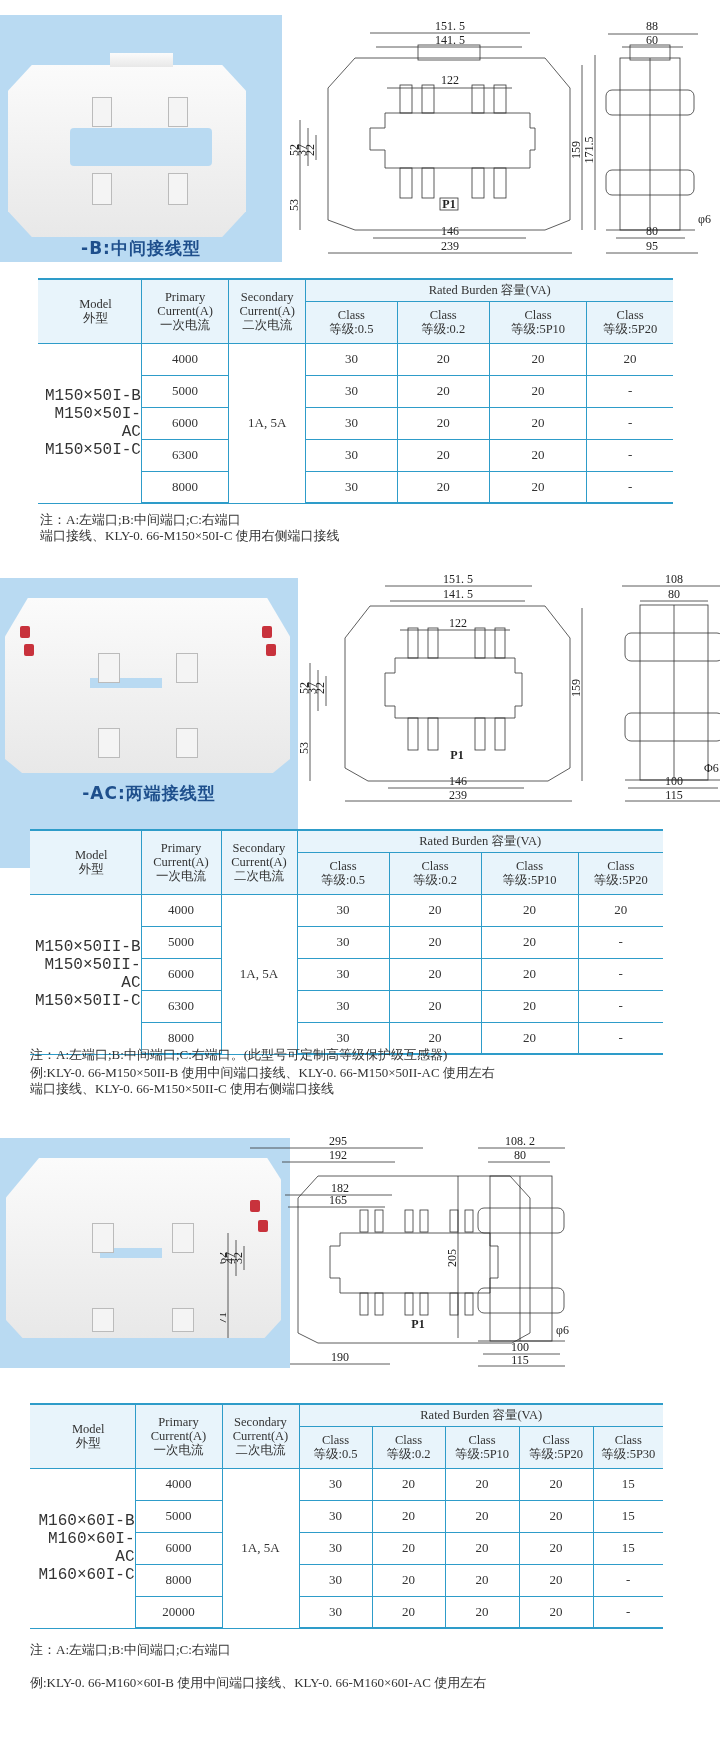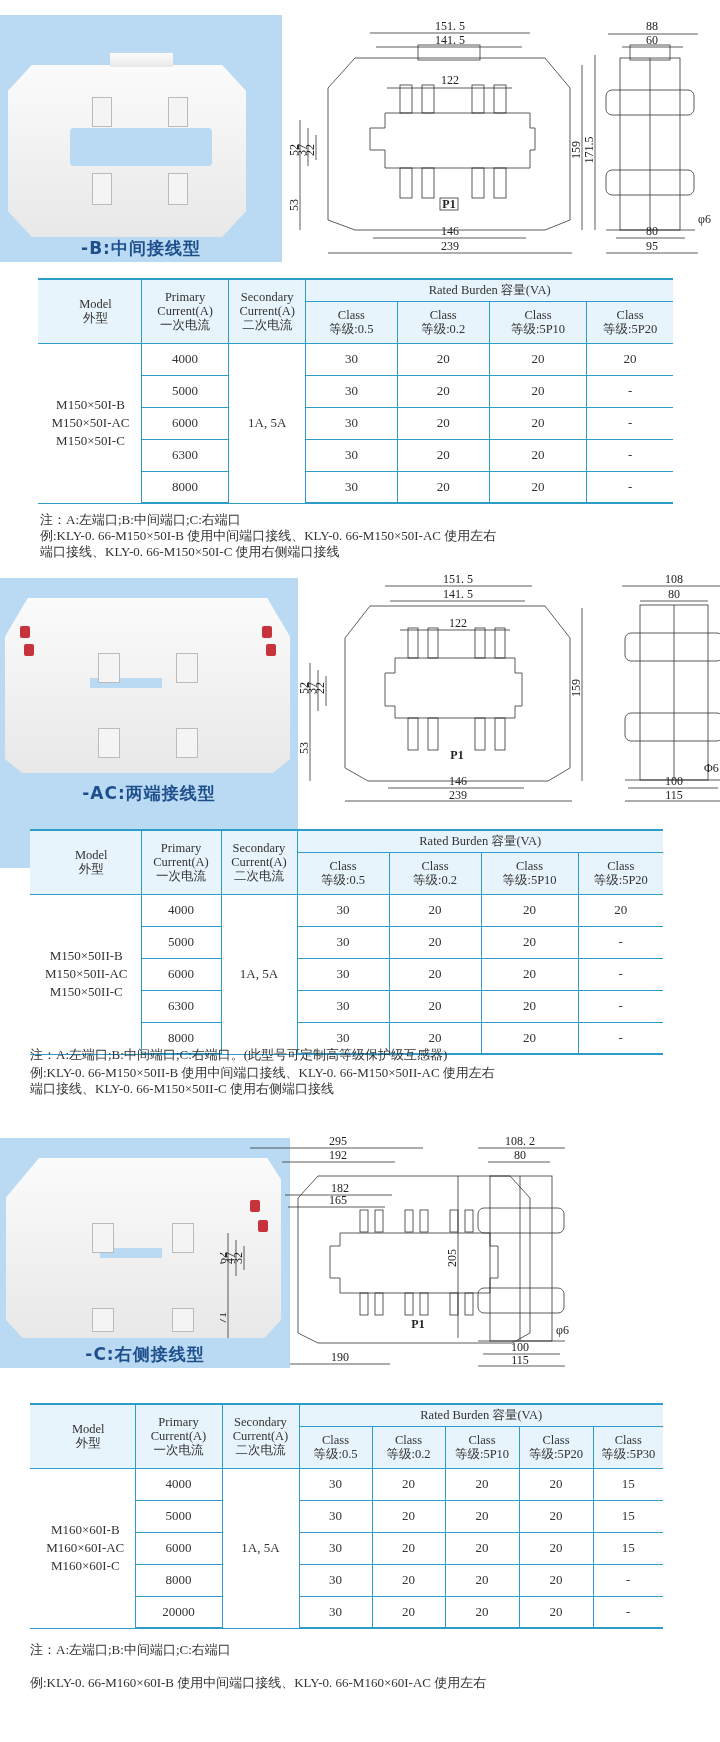--- a/index.html
+++ b/index.html
@@ -11,21 +11,21 @@
   .photo .terminal { position: absolute; width: 18px; height: 12px; background: #f4f4f4; border: 1px solid #bbb; }
   .photo .red { position: absolute; width: 10px; height: 12px; background: #c8323c; border-radius: 2px; }
   .drawing { position: absolute; }
   .drawing svg { width: 100%; height: 100%; }
   .drawing text { font-family: "Liberation Serif", serif; font-size: 12px; fill: #222; }
   table.spec { position: absolute; border-collapse: collapse; font-size: 13px; }
   table.spec td, table.spec th { border: 1px solid #2e9cc9; text-align: center; font-weight: normal; line-height: 14px; color: #333; }
   table.spec th { background: #e8f4fb; font-size: 12.5px; }
   table.spec tr.hd-top th { border-top: 2px solid #2e9cc9; }
   table.spec tr:last-child td { border-bottom: 2px solid #2e9cc9; }
-  table.spec td.model { text-align: center; line-height: 18px; font-size: 13px; padding-left: 2px; }
+  table.spec td.model { text-align: right; line-height: 18px; font-size: 16px; padding-left: 2px; font-family: Liberation Mono, monospace; }
   table.spec .left-edge { border-left: none; padding-left: 12px; }
   table.spec .right-edge { border-right: none; }
   .notes { position: absolute; font-size: 13px; line-height: 16px; color: #333; font-family: "Liberation Serif", "DejaVu Serif", serif; }
   .notes div { white-space: nowrap; }
 </style>
 </head>
 <body>
 
 <div class="photo" style="left:0;top:15px;width:282px;height:247px;">
   <div class="body-shape" style="left:8px;top:50px;width:238px;height:172px;clip-path:polygon(10% 0,90% 0,100% 15%,100% 85%,90% 100%,10% 100%,0 85%,0 15%);"></div>
@@ -152,21 +152,20 @@
     <td>30</td>
     <td>20</td>
     <td>20</td>
     <td class="right-edge">-</td>
   </tr>
 </tbody>
   </table>
 
 <div class="notes" style="left:40px;top:512px;">
   <div>注：A:左端口;B:中间端口;C:右端口</div>
-  <div>例:KLY-0. 66-M150×50I-B 使用中间端口接线、KLY-0. 66-M150×50I-AC 使用左右</div>
   <div>端口接线、KLY-0. 66-M150×50I-C 使用右侧端口接线</div>
 </div>
 
 <div class="photo" style="left:0;top:578px;width:298px;height:290px;">
   <div class="body-shape" style="left:5px;top:20px;width:285px;height:175px;clip-path:polygon(8% 0,92% 0,100% 22%,100% 92%,94% 100%,6% 100%,0 92%,0 22%);"></div>
   <div class="red" style="left:20px;top:48px;"></div>
   <div class="red" style="left:24px;top:66px;"></div>
   <div class="red" style="left:262px;top:48px;"></div>
   <div class="red" style="left:266px;top:66px;"></div>
   <div class="window" style="left:90px;top:100px;width:72px;height:10px;"></div>
@@ -299,21 +298,20 @@
 
 <div class="photo" style="left:0;top:1138px;width:290px;height:230px;">
   <div class="body-shape" style="left:6px;top:20px;width:275px;height:180px;clip-path:polygon(12% 0,95% 0,100% 12%,100% 90%,94% 100%,6% 100%,0 90%,0 22%);"></div>
   <div class="red" style="left:250px;top:62px;"></div>
   <div class="red" style="left:258px;top:82px;"></div>
   <div class="window" style="left:100px;top:110px;width:62px;height:10px;"></div>
   <div class="terminal" style="left:92px;top:85px;width:22px;height:30px;"></div>
   <div class="terminal" style="left:172px;top:85px;width:22px;height:30px;"></div>
   <div class="terminal" style="left:92px;top:170px;width:22px;height:24px;"></div>
   <div class="terminal" style="left:172px;top:170px;width:22px;height:24px;"></div>
-  <div class="caption" style="top:205px;">-C:右侧接线型</div>
 </div>
 
 <div class="drawing" style="left:220px;top:1128px;width:500px;height:245px;">
   <svg viewBox="0 0 500 245">
     <g stroke="#333" fill="none" stroke-width="0.8">
       <polygon points="98,48 290,48 310,70 310,205 292,215 98,215 78,205 78,70"></polygon>
       <polygon points="120,105 270,105 270,118 278,118 278,150 270,150 270,165 120,165 120,150 110,150 110,118 120,118"></polygon>
       <rect x="140" y="82" width="8" height="22"></rect>
         <rect x="155" y="82" width="8" height="22"></rect>
       <rect x="185" y="82" width="8" height="22"></rect>

